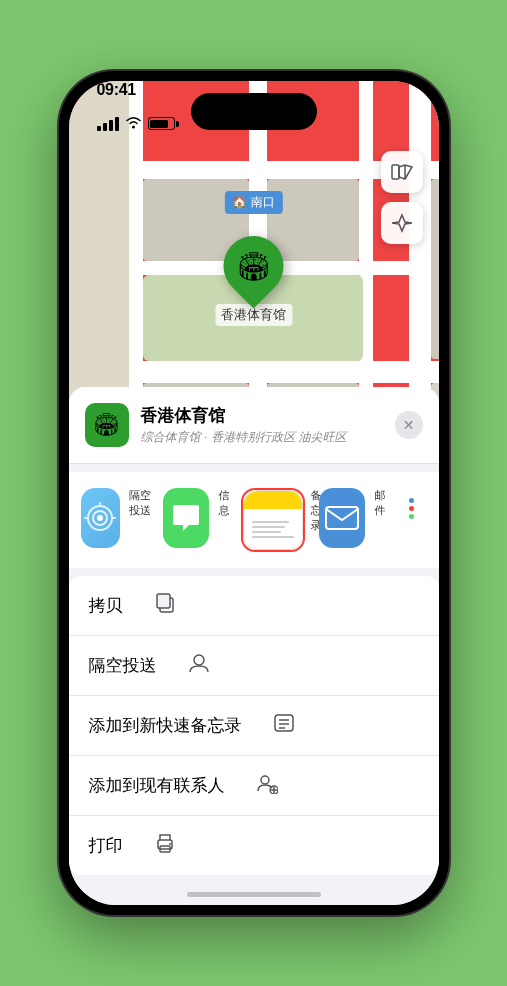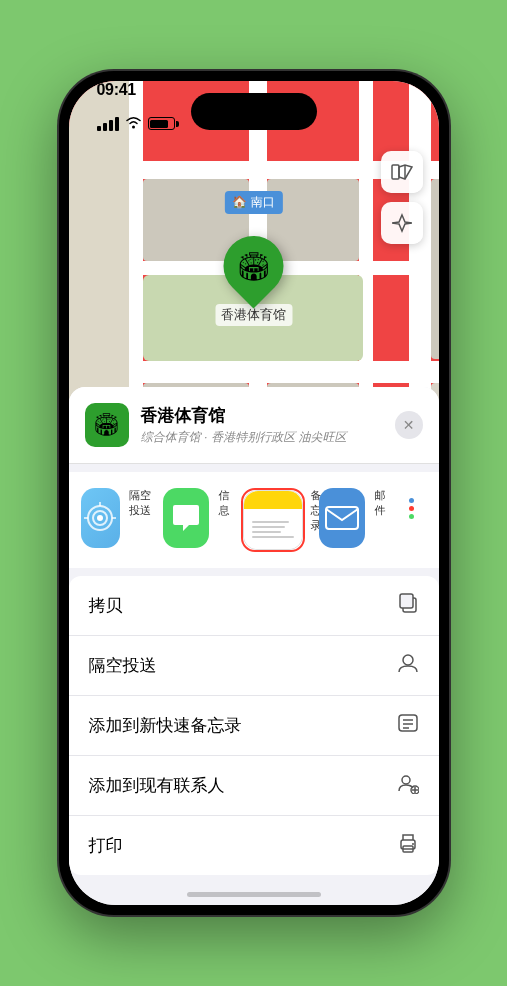--- a/index.html
+++ b/index.html
@@ -346,21 +346,20 @@
     .action-list {
       background: #fff;
       margin-top: 8px;
       border-radius: 12px;
       margin-left: 0; margin-right: 0;
       overflow: hidden;
     }
     .action-row {
       display: flex;
       align-items: center;
-      justify-content: space-between;
       padding: 16px 20px;
       border-bottom: 0.5px solid #e5e5ea;
       gap: 31px;
     }
     .action-row:last-child { border-bottom: none; }
     .action-label {
       font-size: 17px;
       color: #000;
     }
     .action-icon {

